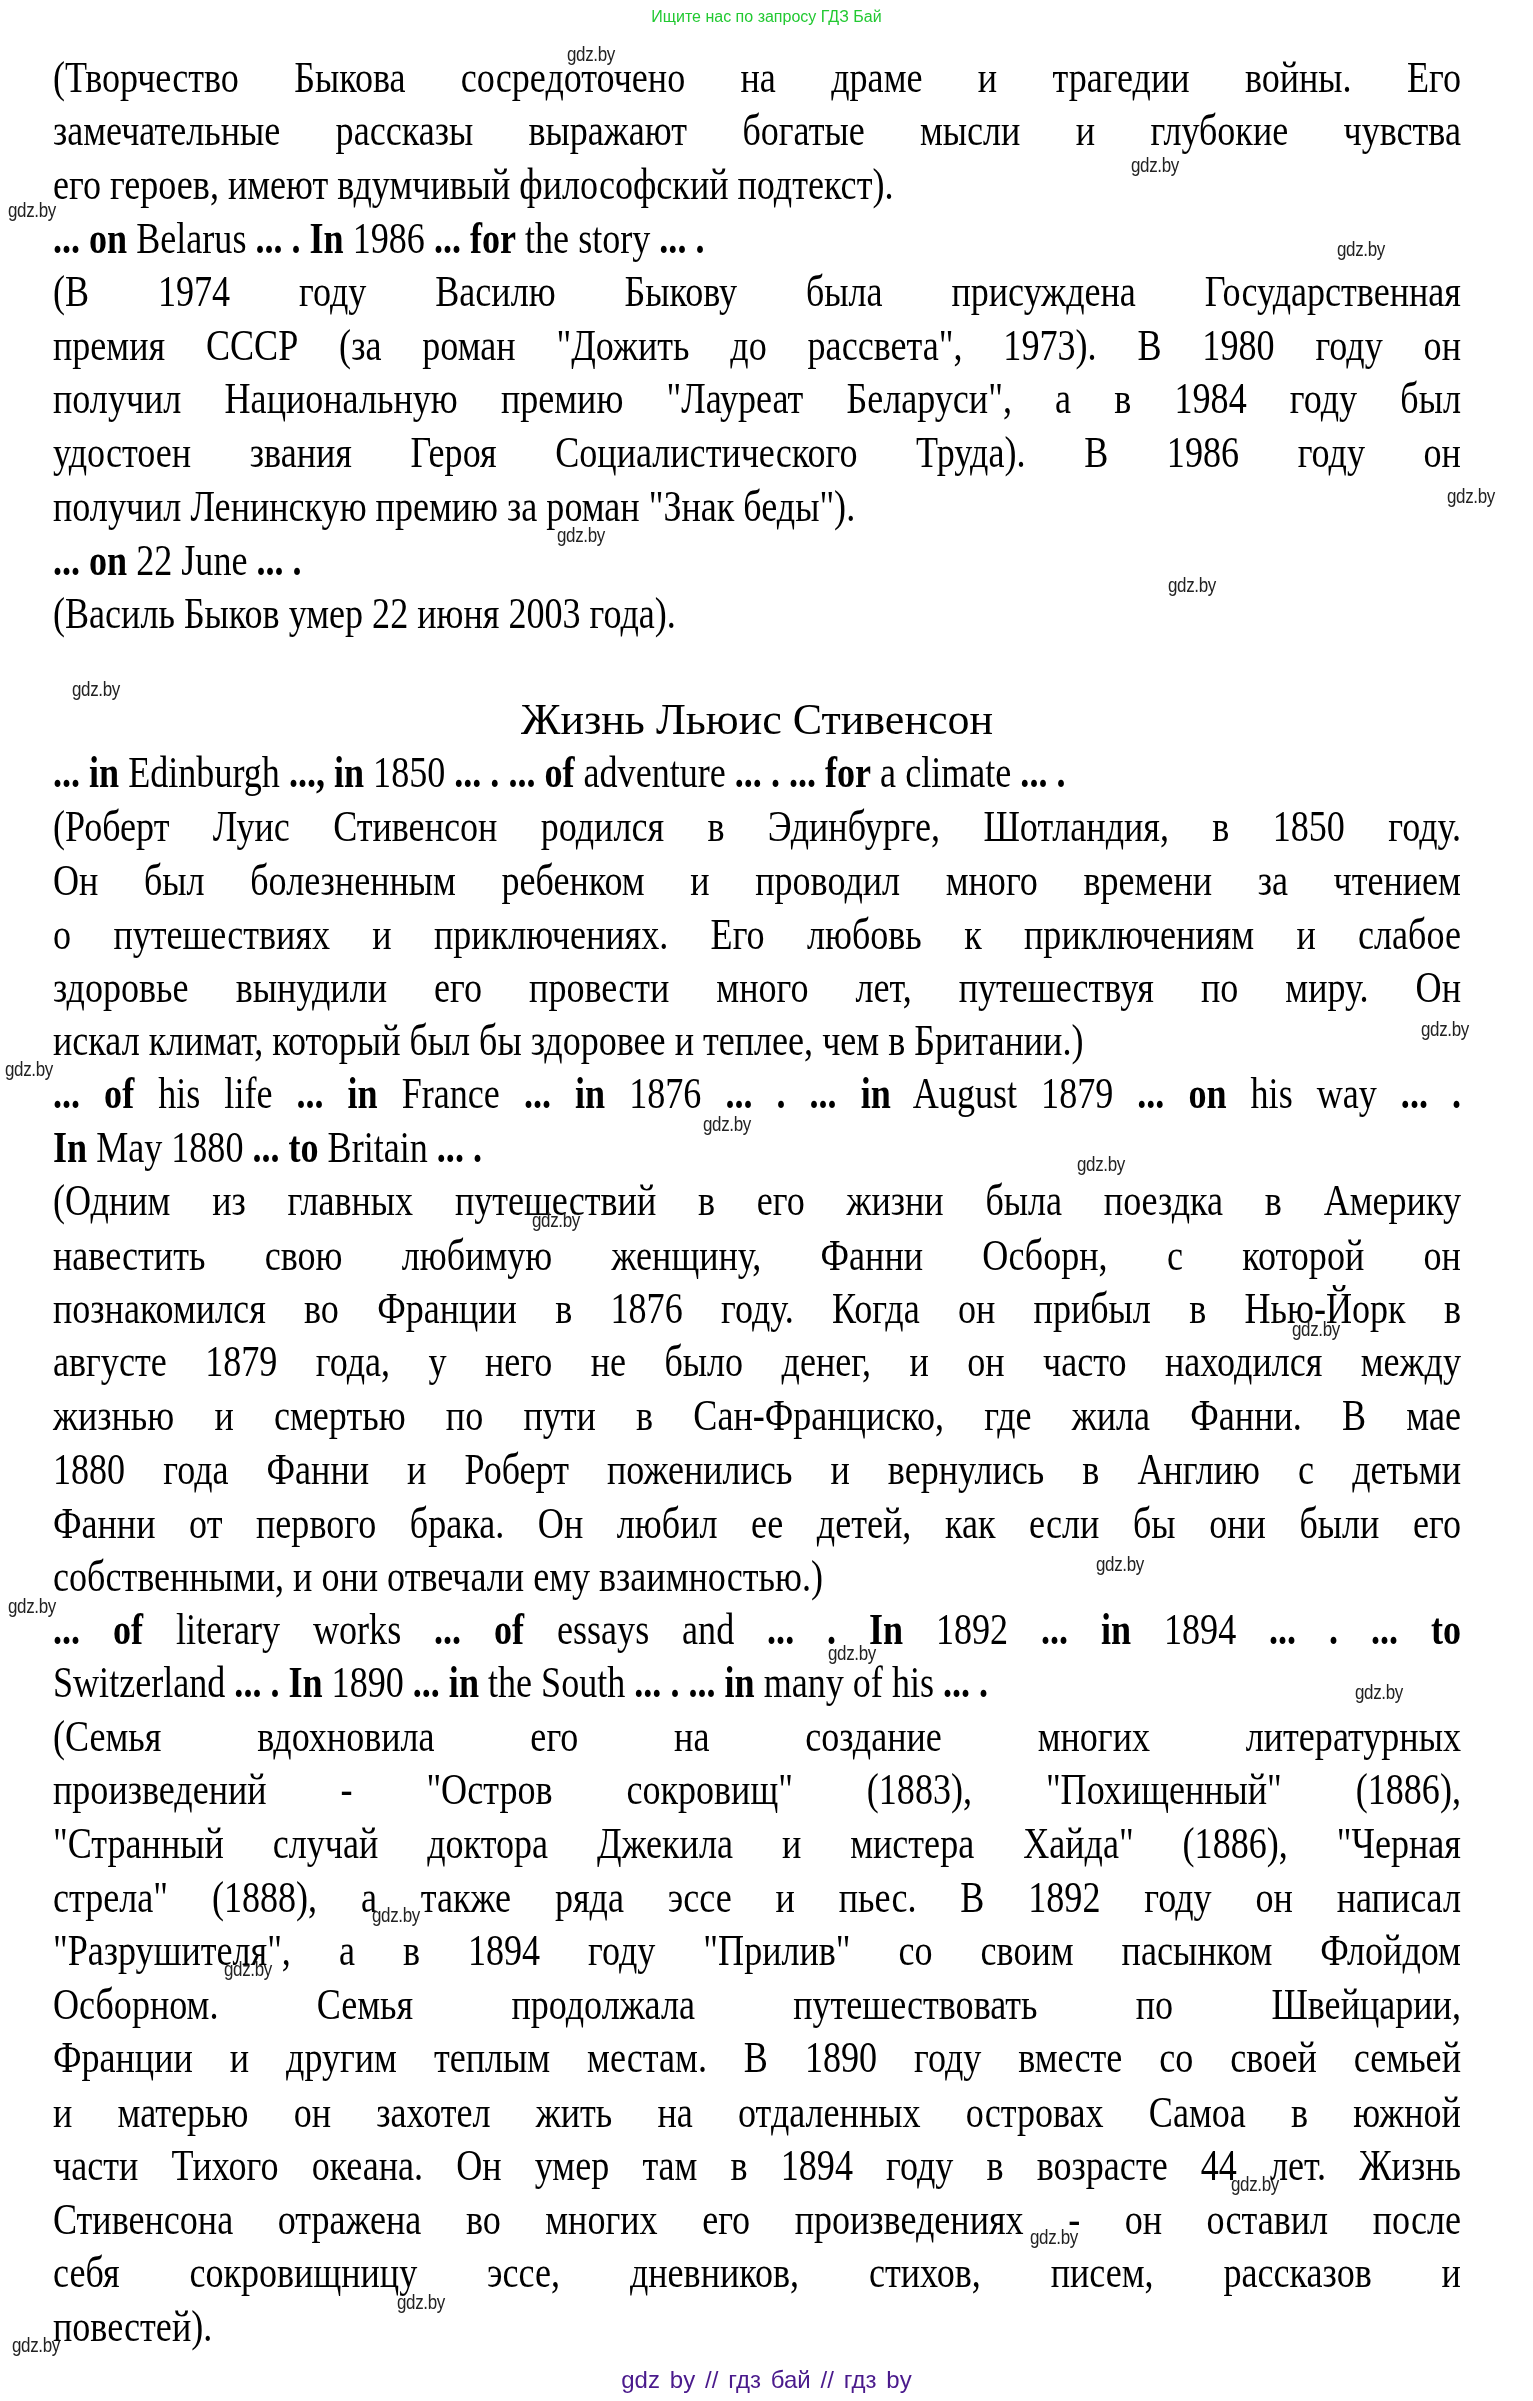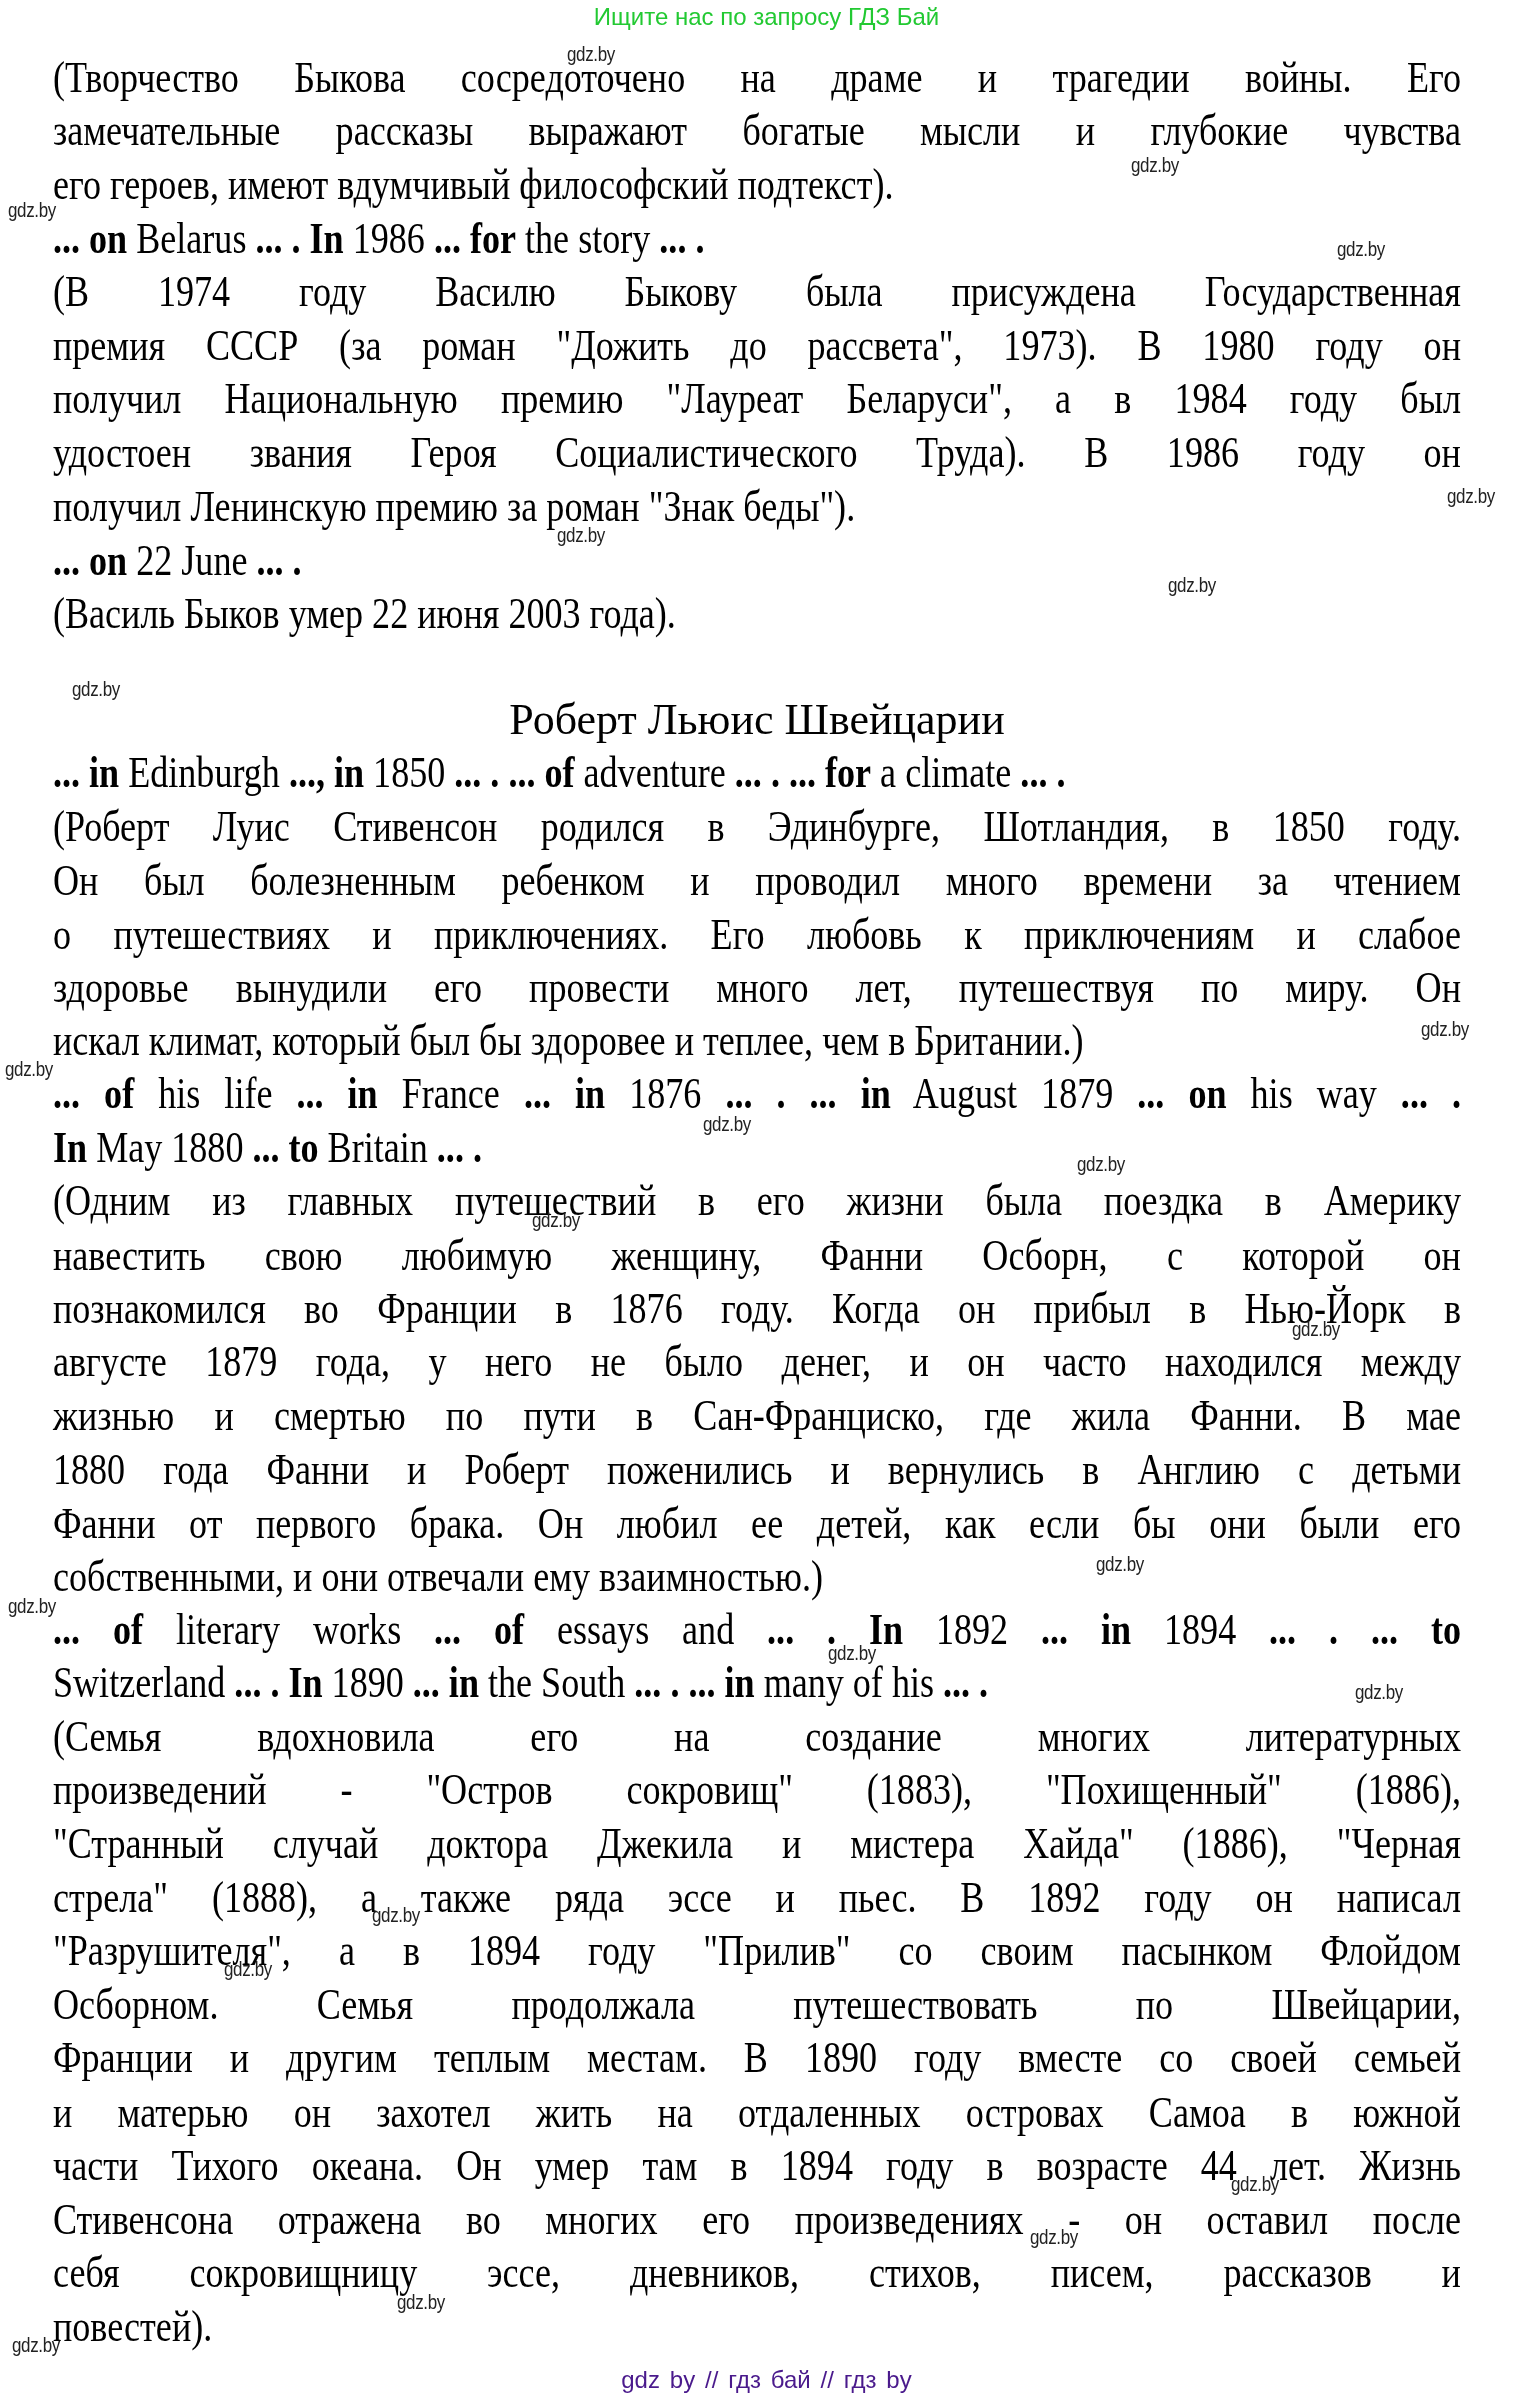--- a/index.html
+++ b/index.html
@@ -1,19 +1,19 @@
 <!DOCTYPE html>
 <html style="font-size:12.7px"><head>
 <meta charset="utf-8">
 <style>
   html, body { margin: 0; padding: 0; background: #ffffff; }
   body { width: 1533px; height: 2401px; position: relative; overflow: hidden; }
   .header-link {
     position: absolute; left: 0; width: 1533px; top: 1.6px; text-align: center;
-    font-family: "Liberation Sans", sans-serif; font-size: 24px; color: #22c932;
+    font-family: "Liberation Sans", sans-serif; font-size: 16px; color: #22c932;
     text-decoration: none; line-height: 29px;
   }
   .footer-link {
     position: absolute; left: 0; width: 1533px; top: 2365px; text-align: center;
     font-family: "Liberation Sans", sans-serif; font-size: 24px; color: #4a1a8c;
     line-height: 29px; word-spacing: 3.2px;
   }
   .line {
     position: absolute; left: 53px; width: 1408px; height: 53px;
     font-family: "Liberation Serif", serif; font-size: 44px; line-height: 53px;
@@ -40,21 +40,21 @@
     <div class="line just" style="top: 104px; white-space: normal; word-spacing: 0px; width: 1717px; transform: scaleX(0.82); transform-origin: left top;">замечательные рассказы выражают богатые мысли и глубокие чувства</div>
     <div class="line left" style="top: 158px; transform: scaleX(0.82); transform-origin: left top;">его героев, имеют вдумчивый философский подтекст).</div>
     <div class="line left" style="top: 212px; transform: scaleX(0.82); transform-origin: left top;"><span class="b">...</span><span> </span><span class="b">on</span><span> Belarus </span><span class="b">... .</span><span> </span><span class="b">In</span><span> 1986 </span><span class="b">...</span><span> </span><span class="b">for</span><span> the story </span><span class="b">... .</span></div>
     <div class="line just" style="top: 265px; white-space: normal; word-spacing: 0px; width: 1717px; transform: scaleX(0.82); transform-origin: left top;">(В 1974 году Василю Быкову была присуждена Государственная</div>
     <div class="line just" style="top: 319px; white-space: normal; word-spacing: 0px; width: 1717px; transform: scaleX(0.82); transform-origin: left top;">премия СССР (за роман "Дожить до рассвета", 1973). В 1980 году он</div>
     <div class="line just" style="top: 372px; white-space: normal; word-spacing: 0px; width: 1717px; transform: scaleX(0.82); transform-origin: left top;">получил Национальную премию "Лауреат Беларуси", а в 1984 году был</div>
     <div class="line just" style="top: 426px; white-space: normal; word-spacing: 0px; width: 1717px; transform: scaleX(0.82); transform-origin: left top;">удостоен звания Героя Социалистического Труда). В 1986 году он</div>
     <div class="line left" style="top: 480px; transform: scaleX(0.82); transform-origin: left top;">получил Ленинскую премию за роман "Знак беды").</div>
     <div class="line left" style="top: 534px; transform: scaleX(0.82); transform-origin: left top;"><span class="b">...</span><span> </span><span class="b">on</span><span> 22 June </span><span class="b">... .</span></div>
     <div class="line left" style="top: 587px; transform: scaleX(0.82); transform-origin: left top;">(Василь Быков умер 22 июня 2003 года).</div>
-    <div class="line center" style="top: 693px;">Роберт Льюис Швейцарии</div>
+    <div class="line center" style="top: 693px;">Жизнь Льюис Стивенсон</div>
     <div class="line left" style="top: 746px; transform: scaleX(0.82); transform-origin: left top;"><span class="b">...</span><span> </span><span class="b">in</span><span> Edinburgh </span><span class="b">...,</span><span> </span><span class="b">in</span><span> 1850 </span><span class="b">... . ...</span><span> </span><span class="b">of</span><span> adventure </span><span class="b">... . ...</span><span> </span><span class="b">for</span><span> a climate </span><span class="b">... .</span></div>
     <div class="line just" style="top: 800px; white-space: normal; word-spacing: 0px; width: 1717px; transform: scaleX(0.82); transform-origin: left top;">(Роберт Луис Стивенсон родился в Эдинбурге, Шотландия, в 1850 году.</div>
     <div class="line just" style="top: 854px; white-space: normal; word-spacing: 0px; width: 1717px; transform: scaleX(0.82); transform-origin: left top;">Он был болезненным ребенком и проводил много времени за чтением</div>
     <div class="line just" style="top: 908px; white-space: normal; word-spacing: 0px; width: 1717px; transform: scaleX(0.82); transform-origin: left top;">о путешествиях и приключениях. Его любовь к приключениям и слабое</div>
     <div class="line just" style="top: 961px; white-space: normal; word-spacing: 0px; width: 1717px; transform: scaleX(0.82); transform-origin: left top;">здоровье вынудили его провести много лет, путешествуя по миру. Он</div>
     <div class="line left" style="top: 1014px; transform: scaleX(0.82); transform-origin: left top;">искал климат, который был бы здоровее и теплее, чем в Британии.)</div>
     <div class="line just" style="top: 1067px; white-space: normal; word-spacing: 0px; width: 1717px; transform: scaleX(0.82); transform-origin: left top;"><span class="b" style="white-space: normal;">...</span><span style="white-space: normal;"> </span><span class="b" style="white-space: normal;">of</span><span style="white-space: normal;"> his life </span><span class="b" style="white-space: normal;">...</span><span style="white-space: normal;"> </span><span class="b" style="white-space: normal;">in</span><span style="white-space: normal;"> France </span><span class="b" style="white-space: normal;">...</span><span style="white-space: normal;"> </span><span class="b" style="white-space: normal;">in</span><span style="white-space: normal;"> 1876 </span><span class="b" style="white-space: normal;">... . ...</span><span style="white-space: normal;"> </span><span class="b" style="white-space: normal;">in</span><span style="white-space: normal;"> August 1879 </span><span class="b" style="white-space: normal;">...</span><span style="white-space: normal;"> </span><span class="b" style="white-space: normal;">on</span><span style="white-space: normal;"> his way </span><span class="b" style="white-space: normal;">... .</span></div>
     <div class="line left" style="top: 1121px; transform: scaleX(0.82); transform-origin: left top;"><span class="b">In</span><span> May 1880 </span><span class="b">...</span><span> </span><span class="b">to</span><span> Britain </span><span class="b">... .</span></div>
     <div class="line just" style="top: 1174px; white-space: normal; word-spacing: 0px; width: 1717px; transform: scaleX(0.82); transform-origin: left top;">(Одним из главных путешествий в его жизни была поездка в Америку</div>
     <div class="line just" style="top: 1229px; white-space: normal; word-spacing: 0px; width: 1717px; transform: scaleX(0.82); transform-origin: left top;">навестить свою любимую женщину, Фанни Осборн, с которой он</div>

